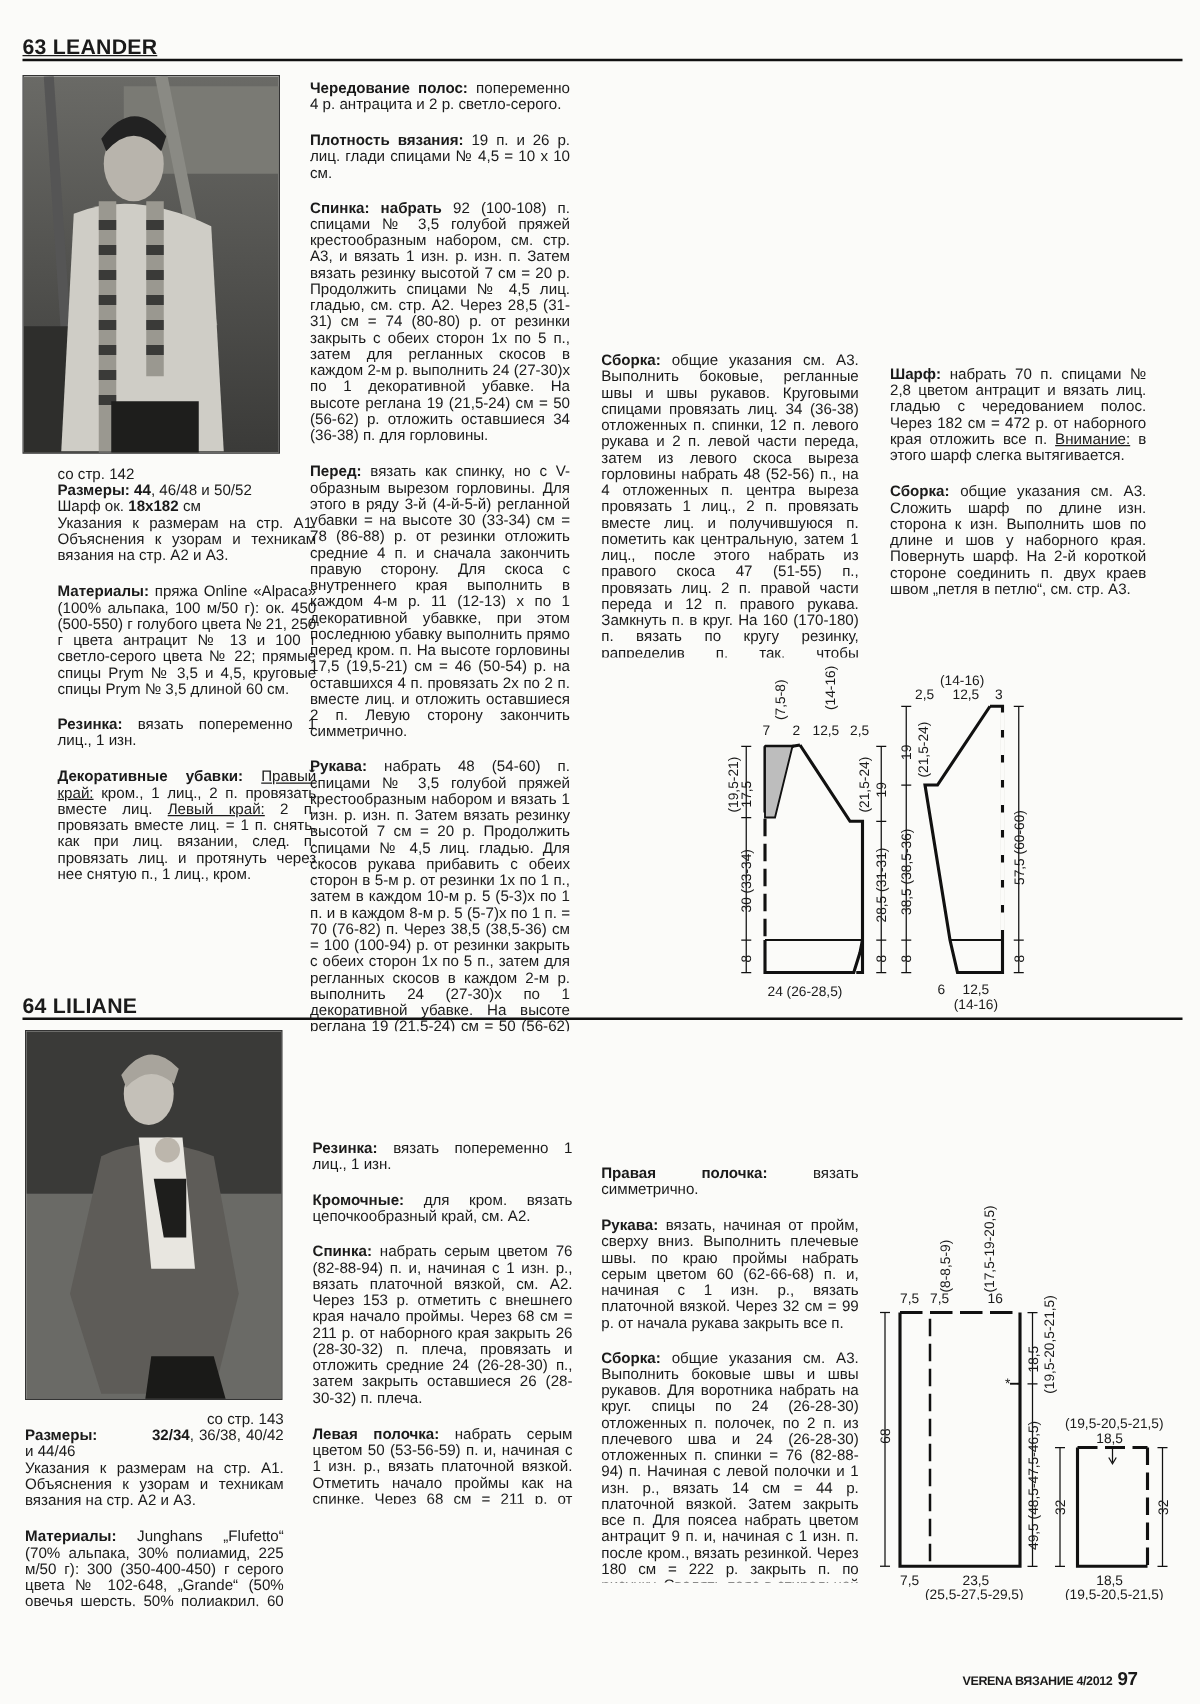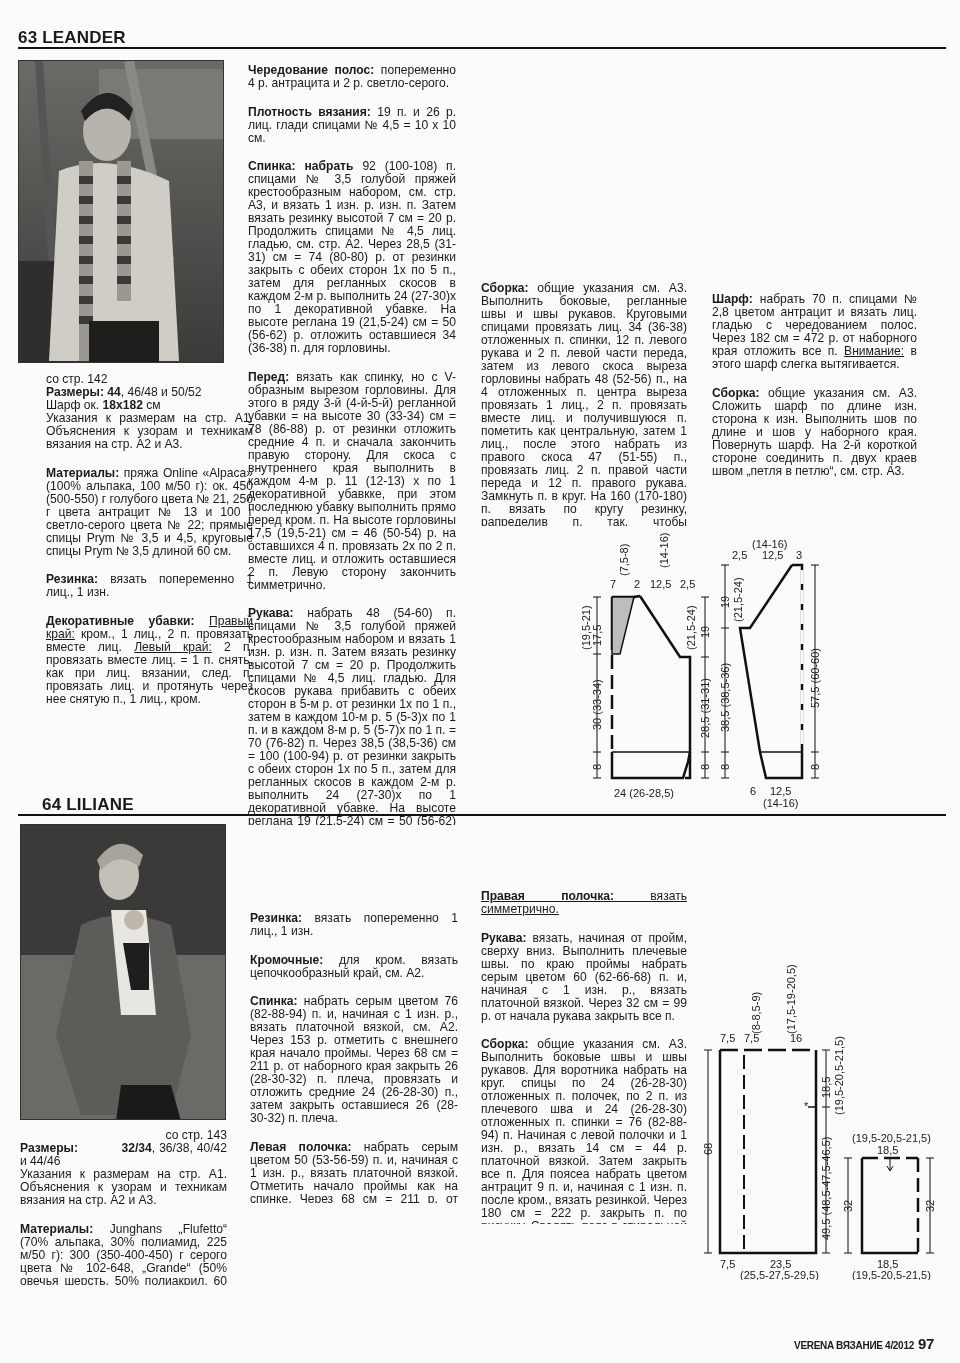--- a/index.html
+++ b/index.html
@@ -8,27 +8,27 @@
   .section-title { position: absolute; left: 18px; font-weight: bold; font-size: 17px; letter-spacing: 0.2px; }
   .rule { position: absolute; left: 18px; right: 14px; height: 2px; background: #111; }
   .col { position: absolute; font-size: 12.1px; line-height: 13px; text-align: justify; }
   .col p { margin-bottom: 15.6px; }
   .col b { font-weight: bold; }
   .u { text-decoration: underline; }
   .photo { position: absolute; border: 1px solid #333; overflow: hidden; }
   .photo svg { display: block; }
   .diagram { position: absolute; }
   .diagram text { font-family: "Liberation Sans", sans-serif; font-size: 11px; fill: #1a1a1a; }
-  .footer { position: absolute; right: 26px; top: 1335px; font-size: 10px; font-weight: bold; letter-spacing: -0.3px; }
+  .footer { position: absolute; right: 50px; top: 1335px; font-size: 10px; font-weight: bold; letter-spacing: -0.3px; }
   .footer .pnum { font-size: 15px; margin-left: 4px; }
 </style>
 </head>
 <body>
 
-<div class="section-title" style="top:28px;">63 LEANDER</div>
+<div class="section-title" style="top:28px;text-decoration:underline;">63 LEANDER</div>
 <div class="rule" style="top:47px;"></div>
 
 <div class="photo" style="left:18px; top:60px; width:206px; height:303px;">
   <svg width="206" height="303" viewBox="0 0 206 303">
     <defs>
       <linearGradient id="bg1" x1="0" y1="0" x2="0" y2="1">
         <stop offset="0" stop-color="#6a6a66"></stop>
           <stop offset="1" stop-color="#3a3a38"></stop>
       </linearGradient>
     </defs>
@@ -159,21 +159,21 @@
     <text transform="translate(159,202) rotate(-90)">38,5 (38,5-36)</text>
     <text transform="translate(159,240) rotate(-90)">8</text>
     <text transform="translate(249,178) rotate(-90)">57,5 (60-60)</text>
     <text transform="translate(249,240) rotate(-90)">8</text>
     <text x="180" y="265">6</text>
     <text x="200" y="265">12,5</text>
     <text x="193" y="277">(14-16)</text>
   </g>
 </svg>
 
-<div class="section-title" style="top:795px;margin-left:24px;">64 LILIANE</div>
+<div class="section-title" style="top:795px;">64 LILIANE</div>
 <div class="rule" style="top:814px;"></div>
 
 <div class="photo" style="left:20px; top:824px; width:206px; height:296px;">
   <svg width="206" height="296" viewBox="0 0 206 296">
     <rect width="206" height="296" fill="#4a4a48"></rect>
     <rect x="0" y="0" width="206" height="130" fill="#3a3a38"></rect>
     <rect x="0" y="130" width="206" height="166" fill="#6a6a66"></rect>
     <ellipse cx="98" cy="50" rx="20" ry="25" fill="#c4c0b8"></ellipse>
     <path d="M76 35 Q98 5 122 30 L118 42 Q98 25 80 45 Z" fill="#a8a49c"></path>
     <path d="M60 100 Q100 80 150 100 L170 210 L150 290 L60 290 L35 210 Z" fill="#5e5c58"></path>
@@ -194,21 +194,21 @@
 </div>
 
 <div class="col" style="left:250px; top:834px; width:208px;">
   <p style="margin-top:78px;"><b>Резинка:</b><span> вязать попеременно 1 лиц., 1 изн.</span></p>
   <p><b>Кромочные:</b><span> для кром. вязать цепочкообразный край, см. А2.</span></p>
   <p><b>Спинка:</b><span> набрать серым цветом 76 (82-88-94) п. и, начиная с 1 изн. р., вязать платочной вязкой, см. А2. Через 153 р. отметить с внешнего края начало проймы. Через 68 см = 211 р. от наборного края закрыть 26 (28-30-32) п. плеча, провязать и отложить средние 24 (26-28-30) п., затем закрыть оставшиеся 26 (28-30-32) п. плеча.</span></p>
   <p style="height:62px; overflow:hidden;"><b>Левая полочка:</b><span> набрать серым цветом 50 (53-56-59) п. и, начиная с 1 изн. р., вязать платочной вязкой. Отметить начало проймы как на спинке. Через 68 см = 211 р. от наборного края закрыть 26 (28-30-32) п. плеча и с левого края провязать и отложить для горловины оставшиеся 24 (26-28-30) п. Рабочую нить не обрезать.</span></p>
 </div>
 
 <div class="col" style="left:481px; top:834px; width:206px;">
-  <p style="margin-top:56px;text-decoration:underline;"><b>Правая полочка:</b><span> вязать симметрично.</span></p>
+  <p style="margin-top:98px;"><b>Правая полочка:</b><span> вязать симметрично.</span></p>
   <p><b>Рукава:</b><span> вязать, начиная от пройм, сверху вниз. Выполнить плечевые швы. по краю проймы набрать серым цветом 60 (62-66-68) п. и, начиная с 1 изн. р., вязать платочной вязкой. Через 32 см = 99 р. от начала рукава закрыть все п.</span></p>
   <p style="height:186px; overflow:hidden;"><b>Сборка:</b><span> общие указания см. А3. Выполнить боковые швы и швы рукавов. Для воротника набрать на круг. спицы по 24 (26-28-30) отложенных п. полочек, по 2 п. из плечевого шва и 24 (26-28-30) отложенных п. спинки = 76 (82-88-94) п. Начиная с левой полочки и 1 изн. р., вязать 14 см = 44 р. платочной вязкой. Затем закрыть все п. Для поясеа набрать цветом антрацит 9 п. и, начиная с 1 изн. п. после кром., вязать резинкой. Через 180 см = 222 р. закрыть п. по рисунку. Свалять пояс в стиральной машине при температуре 30°, используя средство для деликатной стирки.</span></p>
 </div>
 
 <svg class="diagram" style="left:700px; top:960px;" width="250" height="320">
   <g stroke="#111" fill="none">
     <path d="M20,90 L116,90" stroke-width="2.5" stroke-dasharray="18 6"></path>
     <path d="M20,90 L20,293 L116,293 L116,90" stroke-width="2.5"></path>
     <path d="M44,95 L44,293" stroke-width="2" stroke-dasharray="14 6"></path>
     <path d="M108,147 L116,147" stroke-width="1.5"></path>

